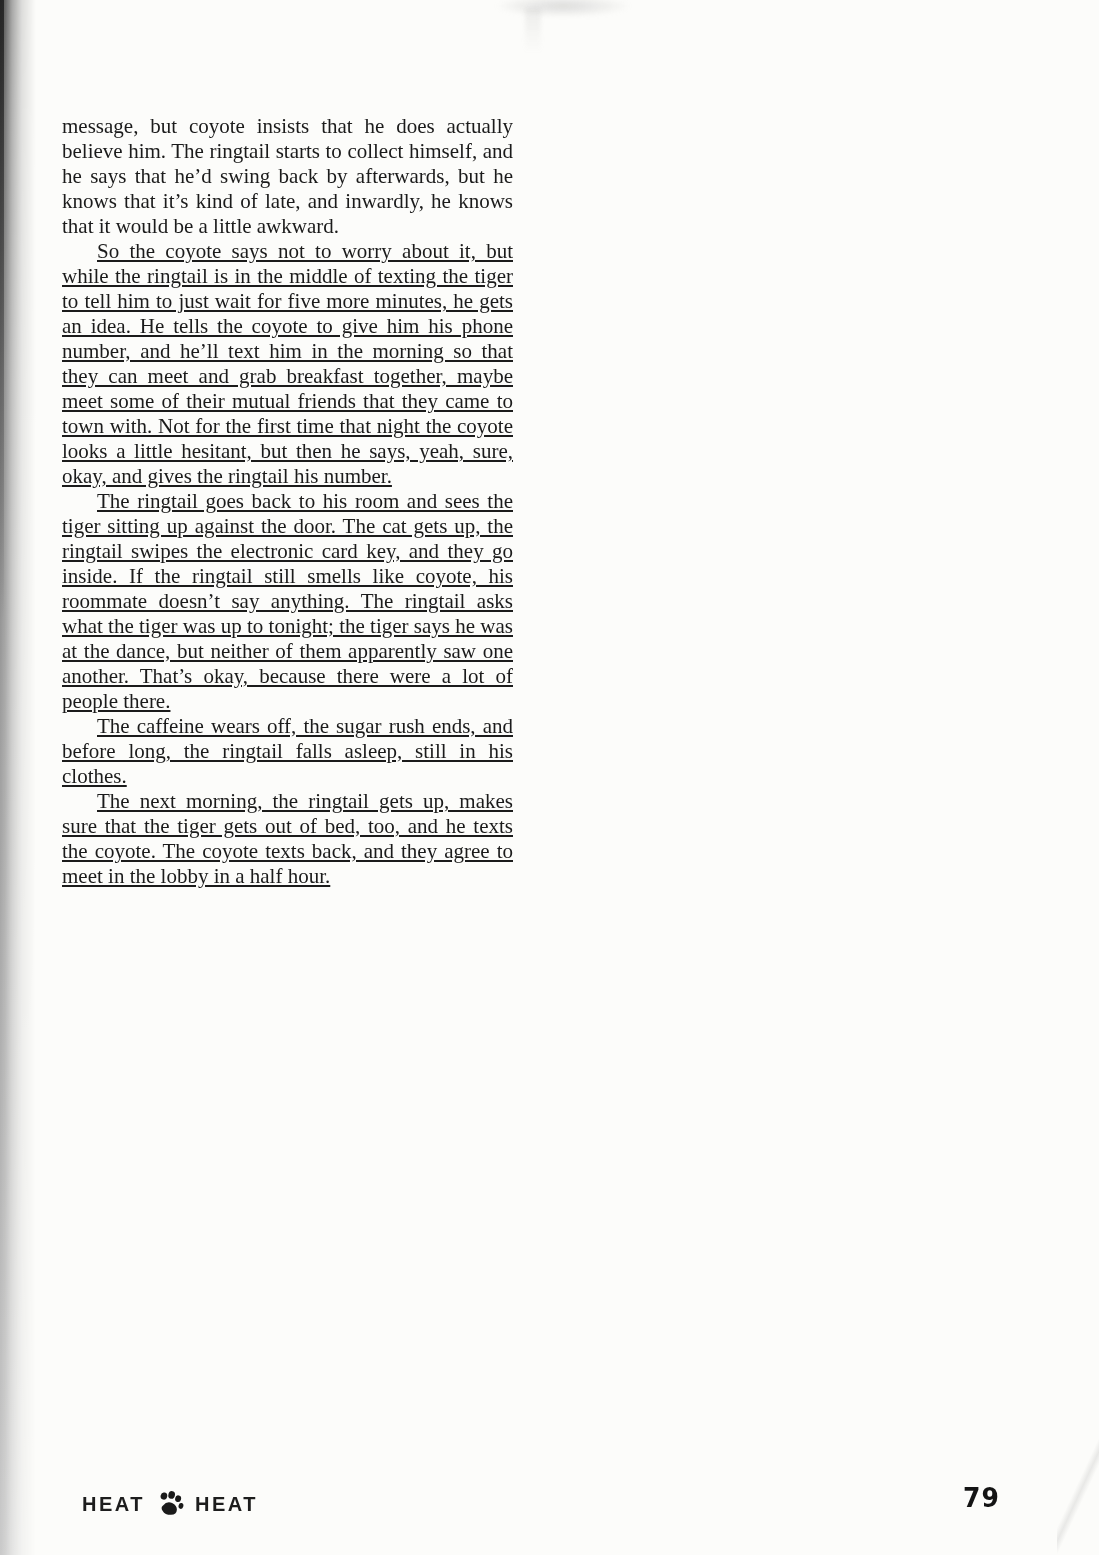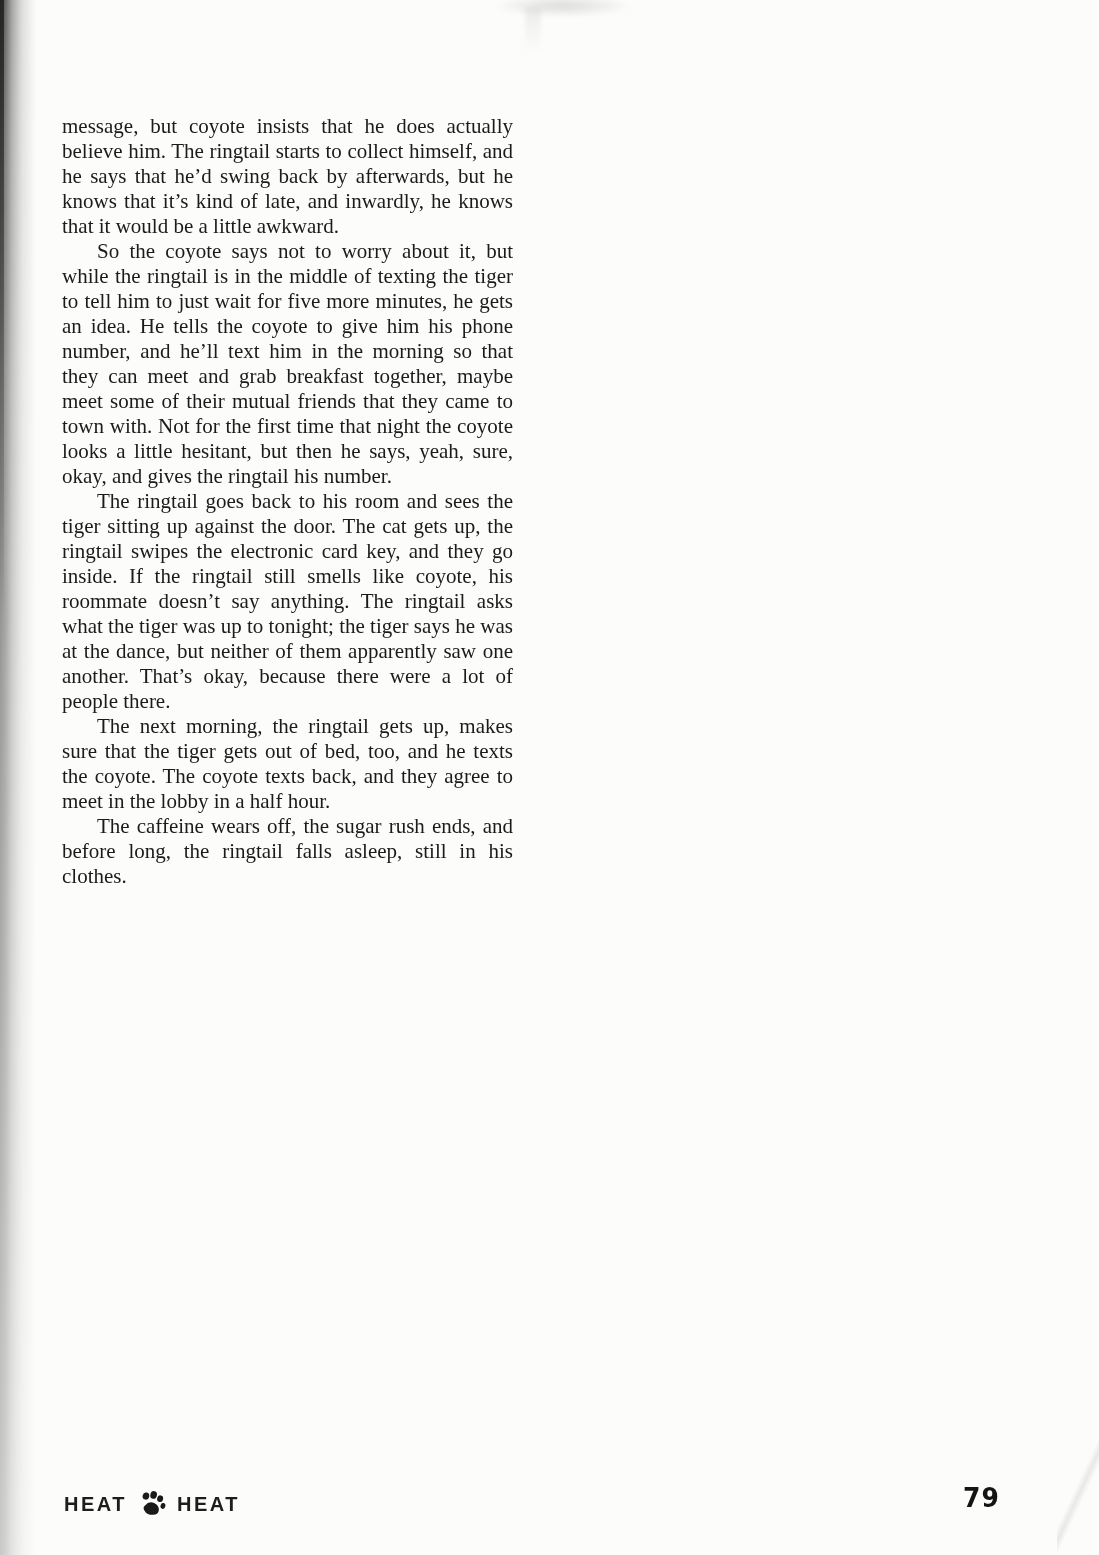--- a/index.html
+++ b/index.html
@@ -70,25 +70,25 @@
     position: absolute;
     left: 62px; top: 114px;
     width: 451px;
     color: var(--ink, #1b1b1b);
     font-size: 21px;
     line-height: 25px;
     text-align: justify;
     text-justify: inter-word;
   }
   .para { margin: 0; }
-  .para.indent { text-indent: 35px; }
+  .para.indent { text-indent: 35px; text-decoration: underline; }
 
   .footer-left {
     position: absolute;
-    left: 64px; top: 1489px;
+    left: 82px; top: 1489px;
     display: flex;
     align-items: center;
     gap: 10px;
     font-family: "Liberation Sans", sans-serif;
     font-weight: 700;
     font-size: 20px;
     letter-spacing: 2.5px;
     color: #1d1d1d;
   }
   .paw {
@@ -117,22 +117,22 @@
   <div class="binding-shadow"></div>
   <div class="binding-edge-line"></div>
   <div class="top-smudge"></div>
   <div class="top-smudge-tail"></div>
   <div class="corner-streak"></div>
 
   <main class="text-column">
     <p class="para">message, but coyote insists that he does actually believe him. The ringtail starts to collect himself, and he says that he’d swing back by afterwards, but he knows that it’s kind of late, and inwardly, he knows that it would be a little awkward.</p>
     <p class="para indent">So the coyote says not to worry about it, but while the ringtail is in the middle of texting the tiger to tell him to just wait for five more minutes, he gets an idea. He tells the coyote to give him his phone number, and he’ll text him in the morning so that they can meet and grab breakfast together, maybe meet some of their mutual friends that they came to town with. Not for the first time that night the coyote looks a little hesitant, but then he says, yeah, sure, okay, and gives the ringtail his number.</p>
     <p class="para indent">The ringtail goes back to his room and sees the tiger sitting up against the door. The cat gets up, the ringtail swipes the electronic card key, and they go inside. If the ringtail still smells like coyote, his roommate doesn’t say anything. The ringtail asks what the tiger was up to tonight; the tiger says he was at the dance, but neither of them apparently saw one another. That’s okay, because there were a lot of people there.</p>
+    <p class="para indent">The caffeine wears off, the sugar rush ends, and before long, the ringtail falls asleep, still in his clothes.</p>
     <p class="para indent">The next morning, the ringtail gets up, makes sure that the tiger gets out of bed, too, and he texts the coyote. The coyote texts back, and they agree to meet in the lobby in a half hour.</p>
-    <p class="para indent">The caffeine wears off, the sugar rush ends, and before long, the ringtail falls asleep, still in his clothes.</p>
   </main>
 
   <div class="footer-left">
     <span>HEAT</span>
     <span class="paw">
       <svg viewBox="0 0 100 100" aria-hidden="true">
         <g>
           <ellipse cx="24" cy="36" rx="11" ry="12"></ellipse>
           <ellipse cx="48" cy="26" rx="11" ry="13"></ellipse>
           <ellipse cx="72" cy="33" rx="10" ry="11"></ellipse>

